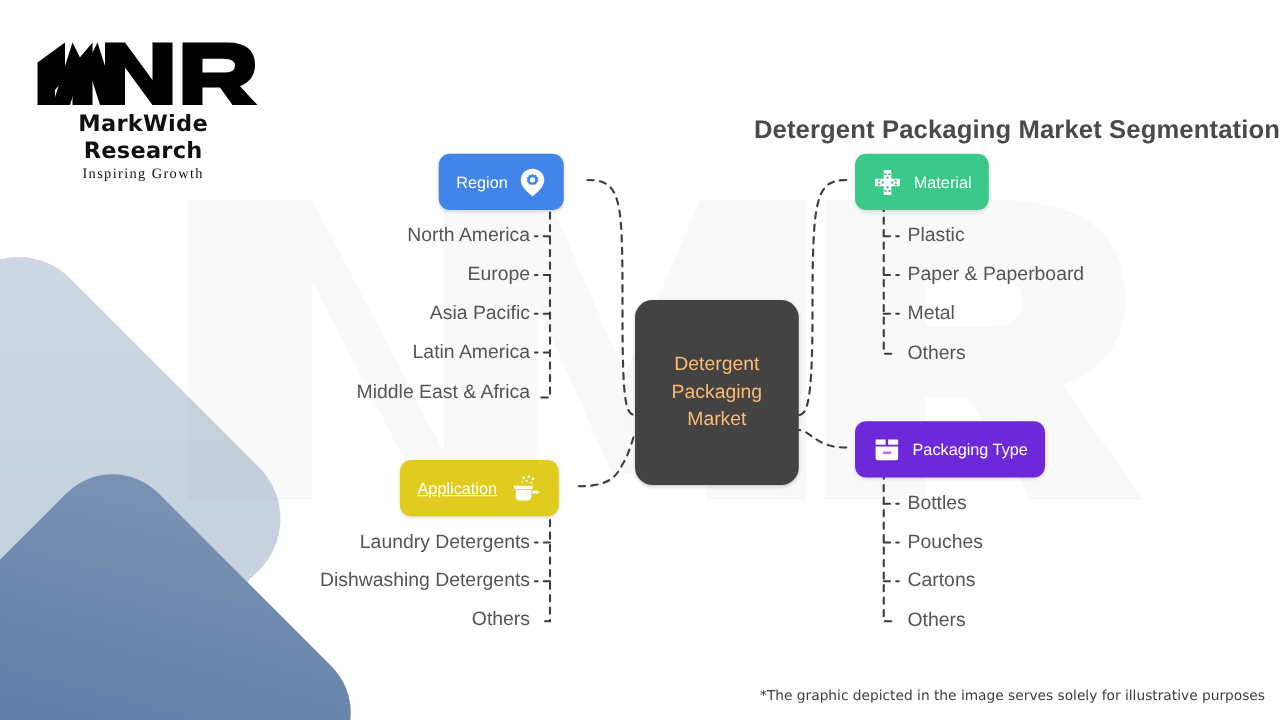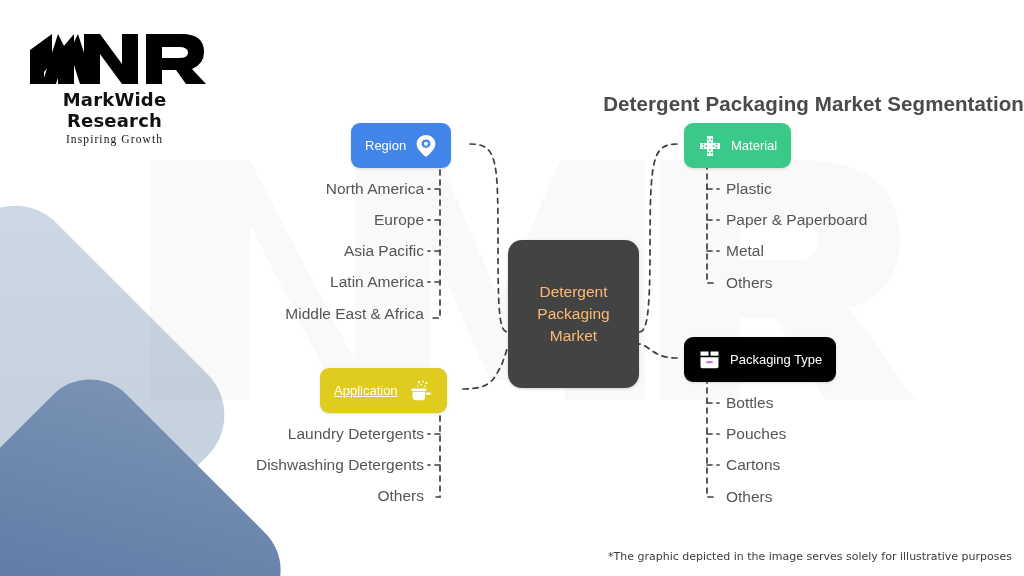--- a/index.html
+++ b/index.html
@@ -218,21 +218,21 @@
           <circle cx="18.1" cy="7.1" r=".85"></circle>
             <circle cx="10.6" cy="6.4" r=".7"></circle>
           <rect x="4.2" y="9.6" width="15.2" height="2.5" rx="1.1"></rect>
           <path d="M5.6 12.7 h12.4 v5.4 a3.2 3.2 0 0 1 -3.2 3.2 h-6 a3.2 3.2 0 0 1 -3.2 -3.2 Z"></path>
           <rect x="18.6" y="13.6" width="5.4" height="2.1" rx="1"></rect>
         </g>
       </svg>
     </span>
   </div>
 
-  <div class="badge" id="badge-packaging" style="background:#000000">
+  <div class="badge" id="badge-packaging" style="background:#6d28d9">
     <span class="ico">
       <svg width="23" height="24" viewBox="0 0 23 24">
         <g fill="#fff">
           <path d="M2.5 3.5 h8 v4.2 h-8 Z"></path>
           <path d="M12.5 3.5 h8 v4.2 h-8 Z"></path>
           <path d="M2.5 9.2 h18 v9.4 a1.6 1.6 0 0 1 -1.6 1.6 h-14.8 a1.6 1.6 0 0 1 -1.6 -1.6 Z"></path>
         </g>
         <rect x="8.2" y="13.2" width="6.6" height="2" rx=".6" fill="#C569E8"></rect>
       </svg>
     </span>

